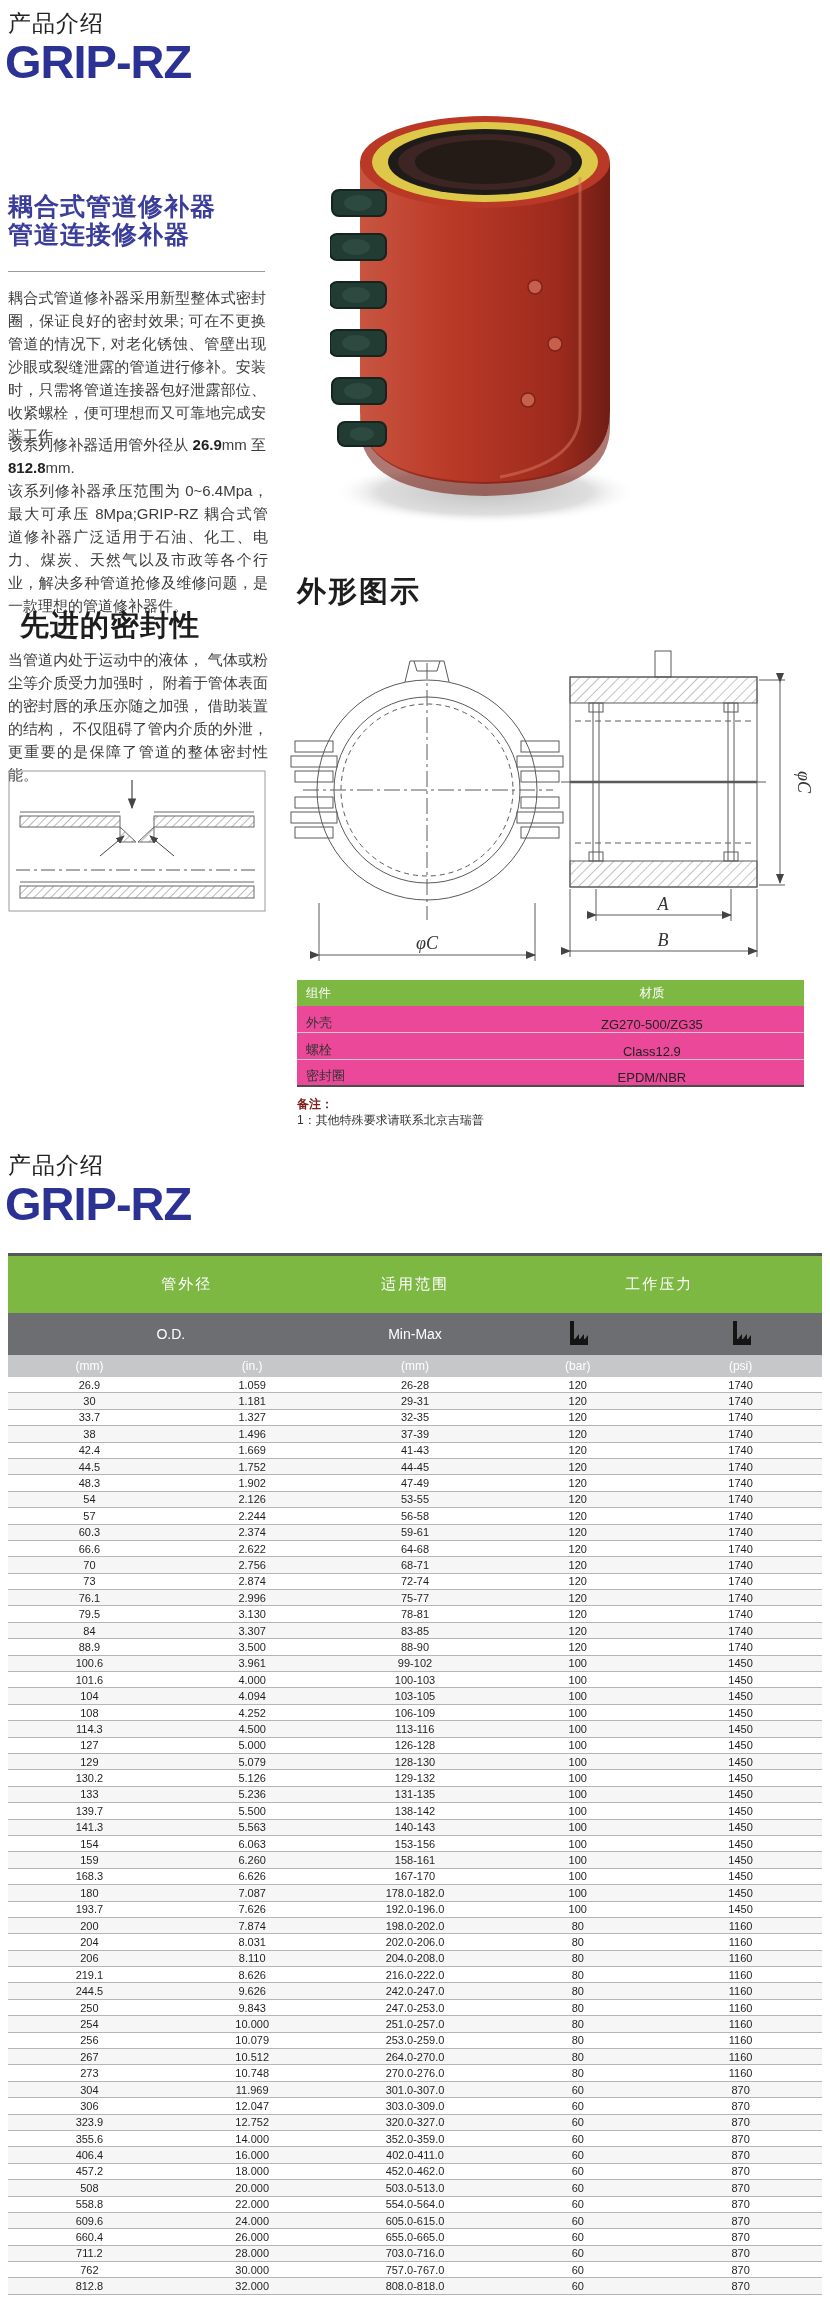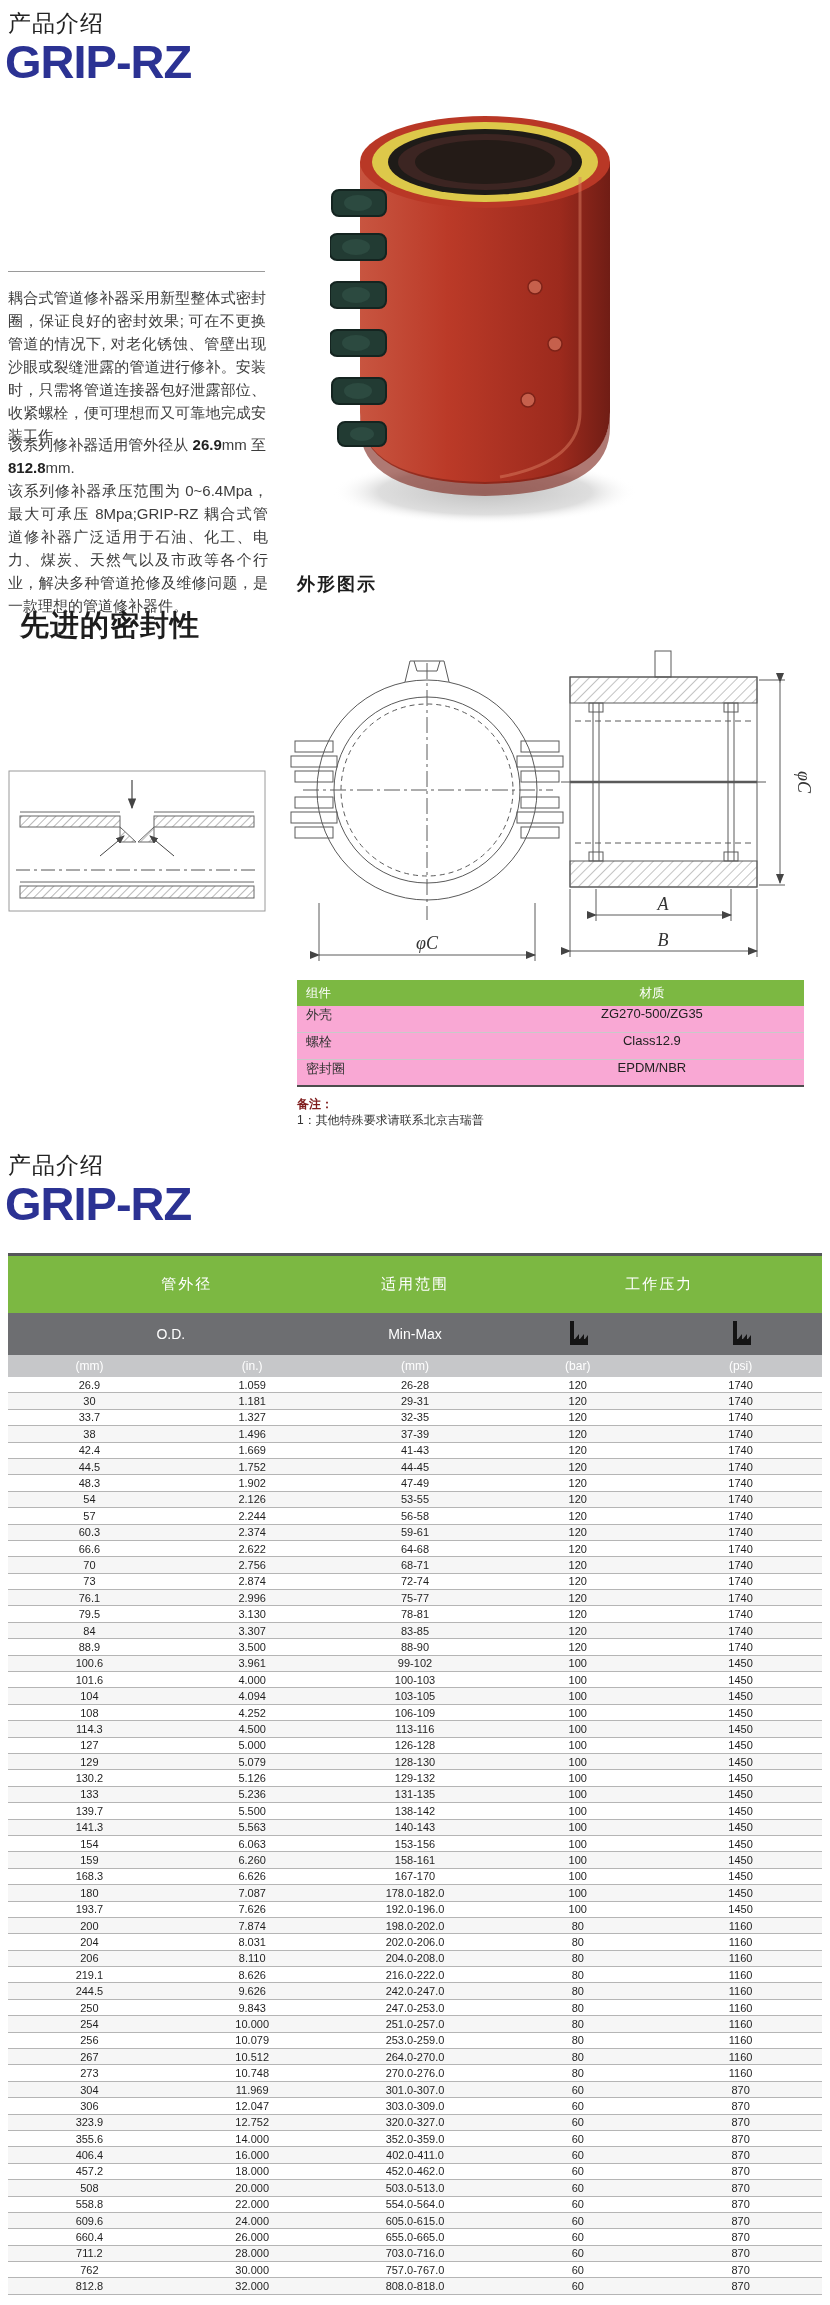--- a/index.html
+++ b/index.html
@@ -15,28 +15,28 @@
   .eyebrow { font-size:23px; color:#222; letter-spacing:1px; }
   .brand   { font-size:47px; font-weight:bold; color:#2b3293; letter-spacing:-1px; }
 
   .prodhead { font-size:25px; line-height:28px; font-weight:bold; color:#3a3d99; letter-spacing:1px; }
   .rule { height:1px; background:#9a9a9a; }
 
   .para { font-size:15px; line-height:23px; text-align:justify; color:#3c3c3c; }
   .para b { color:#222; }
 
   .sealhead { font-size:29px; font-weight:bold; color:#1d1d1d; letter-spacing:1px; }
-  .outlinehead { font-size:18px; font-weight:bold; color:#1d1d1d; letter-spacing:2px; }
+  .outlinehead { font-size:29px; font-weight:bold; color:#1d1d1d; letter-spacing:2px; }
 
   
   .mat-table { width:507px; font-size:13px; }
   .mat-head { display:flex; align-items:center; height:26px; background:#7cb842; color:#fff; font-size:12.5px; }
   .mat-head .mh1 { width:40%; padding-left:9px; }
   .mat-head .mh2 { flex:1; text-align:center; }
-  .mat-row { display:flex; align-items:flex-start; height:27px; border-bottom:1px solid #c9c9c9; background:#f9a8d4; }
+  .mat-row { display:flex; align-items:flex-end; height:27px; border-bottom:1px solid #c9c9c9; background:#ec4899; }
   .mat-row:last-of-type { border-bottom:2px solid #4d4d4d; }
   .mat-row .mc1 { width:40%; padding-left:9px; color:#333; }
   .mat-row .mc2 { flex:1; text-align:center; color:#222; }
 
   .notetitle { font-size:12px; font-weight:bold; color:#7f1d1d; }
   .noteline  { font-size:12px; color:#333; }
 
   
   .big-table { width:814px; border-top:3px solid #55565a; }
   .bt-h1 { display:flex; height:57px; background:#7cb842; color:#fff; font-size:15px; align-items:center; }
@@ -58,33 +58,38 @@
   svg text { font-family:"Liberation Serif","DejaVu Serif",serif; font-style:italic; fill:#333; }
 </style>
 </head>
 <body>
 
 <div class="canvas">
 
   <div class="abs eyebrow" style="left:8px; top:8px;">产品介绍</div>
   <div class="abs brand" style="left:5px; top:34px;">GRIP-RZ</div>
 
+  <div class="abs prodhead" style="left:8px; top:192px;">
+    <div>耦合式管道修补器</div>
+    <div>管道连接修补器</div>
+  </div>
 
   <div class="abs rule" style="left:8px; top:271px; width:257px;"></div>
 
   <div class="abs para" style="left:8px; top:286px; width:258px;">耦合式管道修补器采用新型整体式密封圈，保证良好的密封效果; 可在不更换管道的情况下, 对老化锈蚀、管壁出现沙眼或裂缝泄露的管道进行修补。安装时，只需将管道连接器包好泄露部位、收紧螺栓，便可理想而又可靠地完成安装工作。</div>
 
   <div class="abs para" style="left:8px; top:433px; width:258px;">
     <span>该系列修补器适用管外径从 </span><b>26.9</b><span>mm 至 </span><b>812.8</b><span>mm.</span>
   </div>
 
   <div class="abs para" style="left:8px; top:479px; width:260px;">该系列修补器承压范围为 0~6.4Mpa， 最大可承压 8Mpa;GRIP-RZ 耦合式管道修补器广泛适用于石油、化工、电力、煤炭、天然气以及市政等各个行业，解决多种管道抢修及维修问题，是一款理想的管道修补器件。</div>
 
   <div class="abs sealhead" style="left:20px; top:606px;">先进的密封性</div>
 
+  <div class="abs para" style="left:8px; top:648px; width:260px;">当管道内处于运动中的液体， 气体或粉尘等介质受力加强时， 附着于管体表面的密封唇的承压亦随之加强， 借助装置的结构， 不仅阻碍了管内介质的外泄， 更重要的是保障了管道的整体密封性能。</div>
 
   <svg class="abs" style="left:8px; top:770px;" width="258" height="142" viewBox="0 0 258 142">
     <defs>
       <pattern id="h1" width="6" height="6" patternTransform="rotate(45)" patternUnits="userSpaceOnUse">
         <line x1="0" y1="0" x2="0" y2="6" stroke="#8a8a8a" stroke-width="1.2"></line>
       </pattern>
       <marker id="ar" markerWidth="9" markerHeight="7" refX="8" refY="3.5" orient="auto">
         <path d="M0,0 L9,3.5 L0,7 z" fill="#444"></path>
       </marker>
     </defs>

